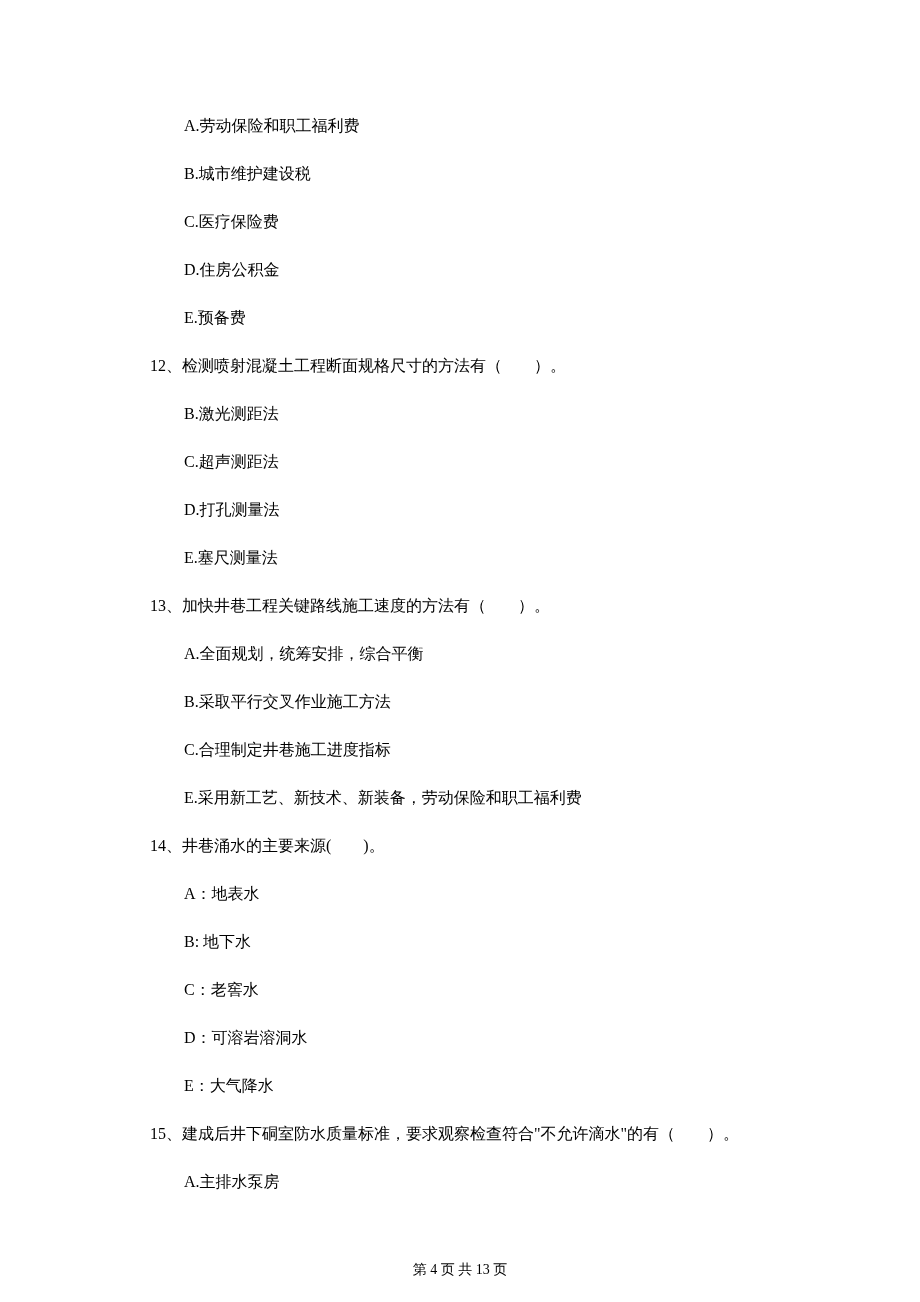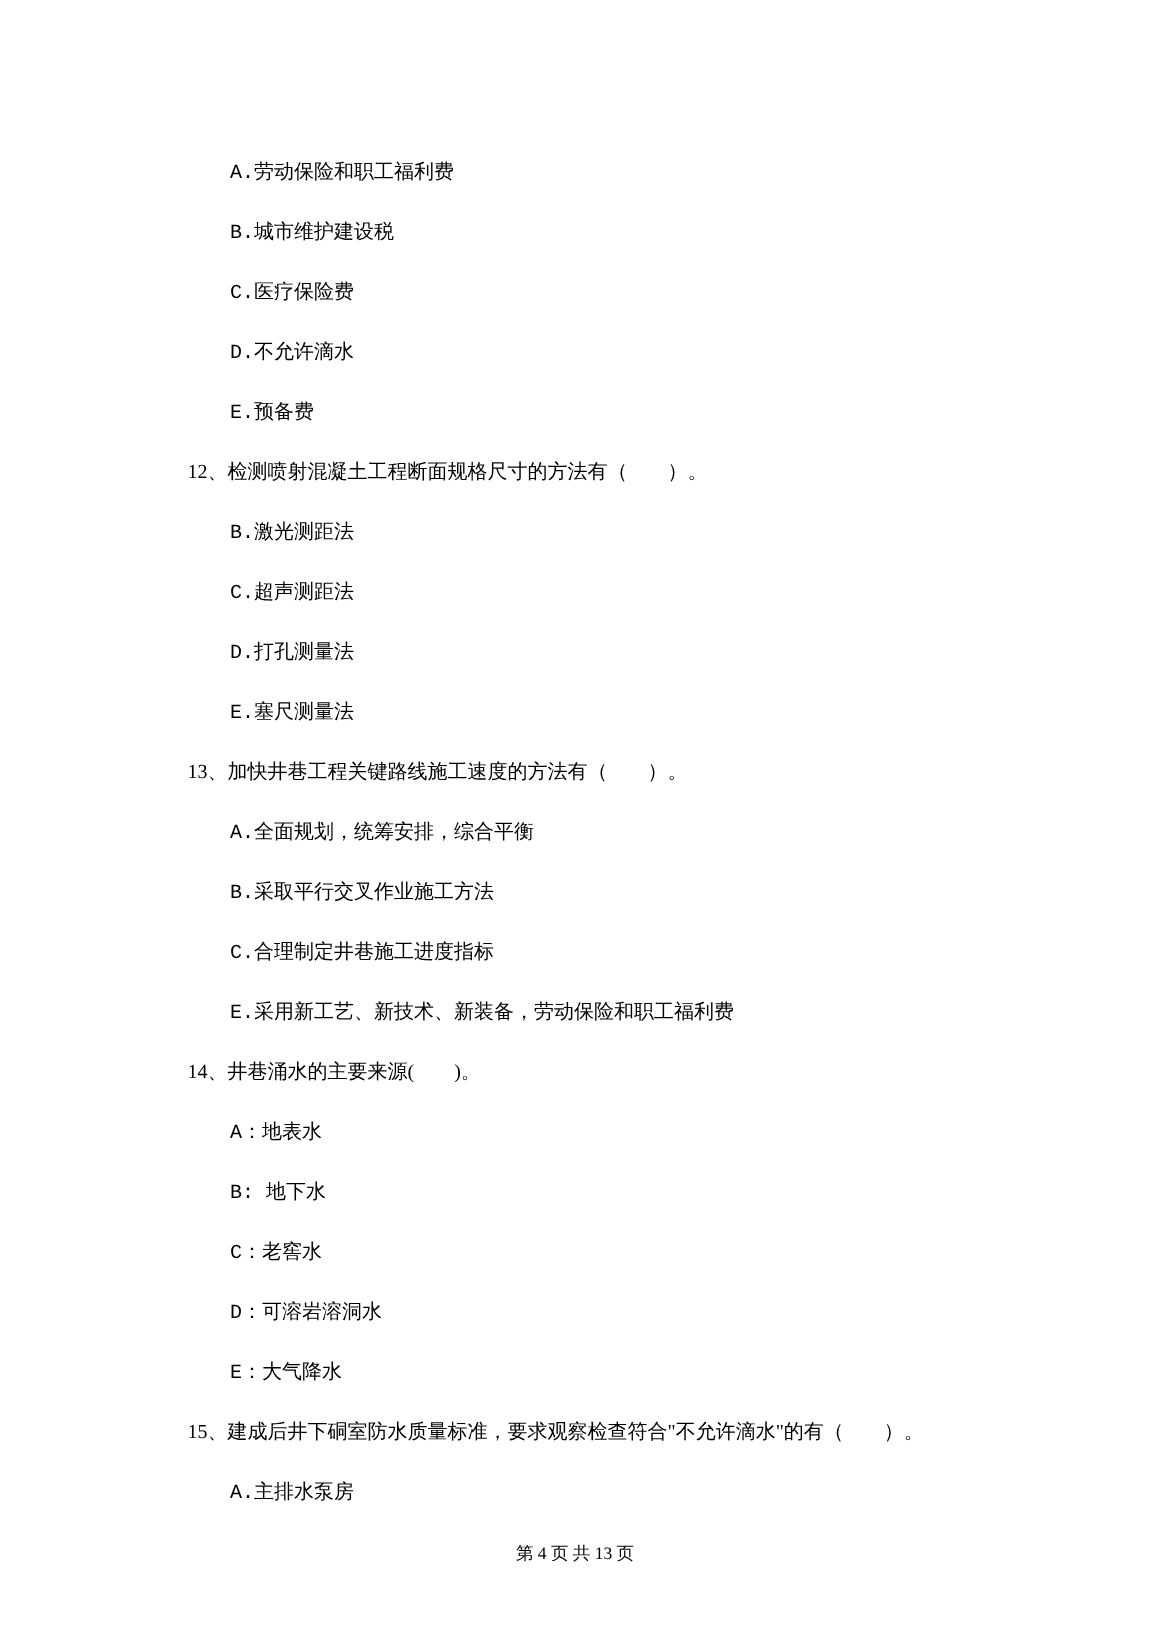--- a/index.html
+++ b/index.html
@@ -12,46 +12,45 @@
     width: 920px;
     height: 1302px;
     position: relative;
     box-sizing: border-box;
   }
   .page {
     padding: 110px 150px 0 150px;
     box-sizing: border-box;
   }
   .option {
-    margin: 16px 0 24px 34px;
+    margin: 4px 0 24px 34px;
     line-height: 1.5;
-    font-family: Liberation Mono, monospace;
   }
   .question {
     margin: 0 0 24px 0;
     line-height: 1.5;
   }
   .footer {
     position: absolute;
-    bottom: 50px;
+    bottom: 23px;
     left: 0;
     right: 0;
     text-align: center;
     font-size: 14px;
   }
 </style>
 </head>
 <body>
 
 <div class="page">
 
   <div class="option">A.劳动保险和职工福利费</div>
   <div class="option">B.城市维护建设税</div>
   <div class="option">C.医疗保险费</div>
-  <div class="option">D.不允许滴水</div>
+  <div class="option">D.住房公积金</div>
   <div class="option">E.预备费</div>
 
   <div class="question">12、检测喷射混凝土工程断面规格尺寸的方法有（　　）。</div>
   <div class="option">B.激光测距法</div>
   <div class="option">C.超声测距法</div>
   <div class="option">D.打孔测量法</div>
   <div class="option">E.塞尺测量法</div>
 
   <div class="question">13、加快井巷工程关键路线施工速度的方法有（　　）。</div>
   <div class="option">A.全面规划，统筹安排，综合平衡</div>

